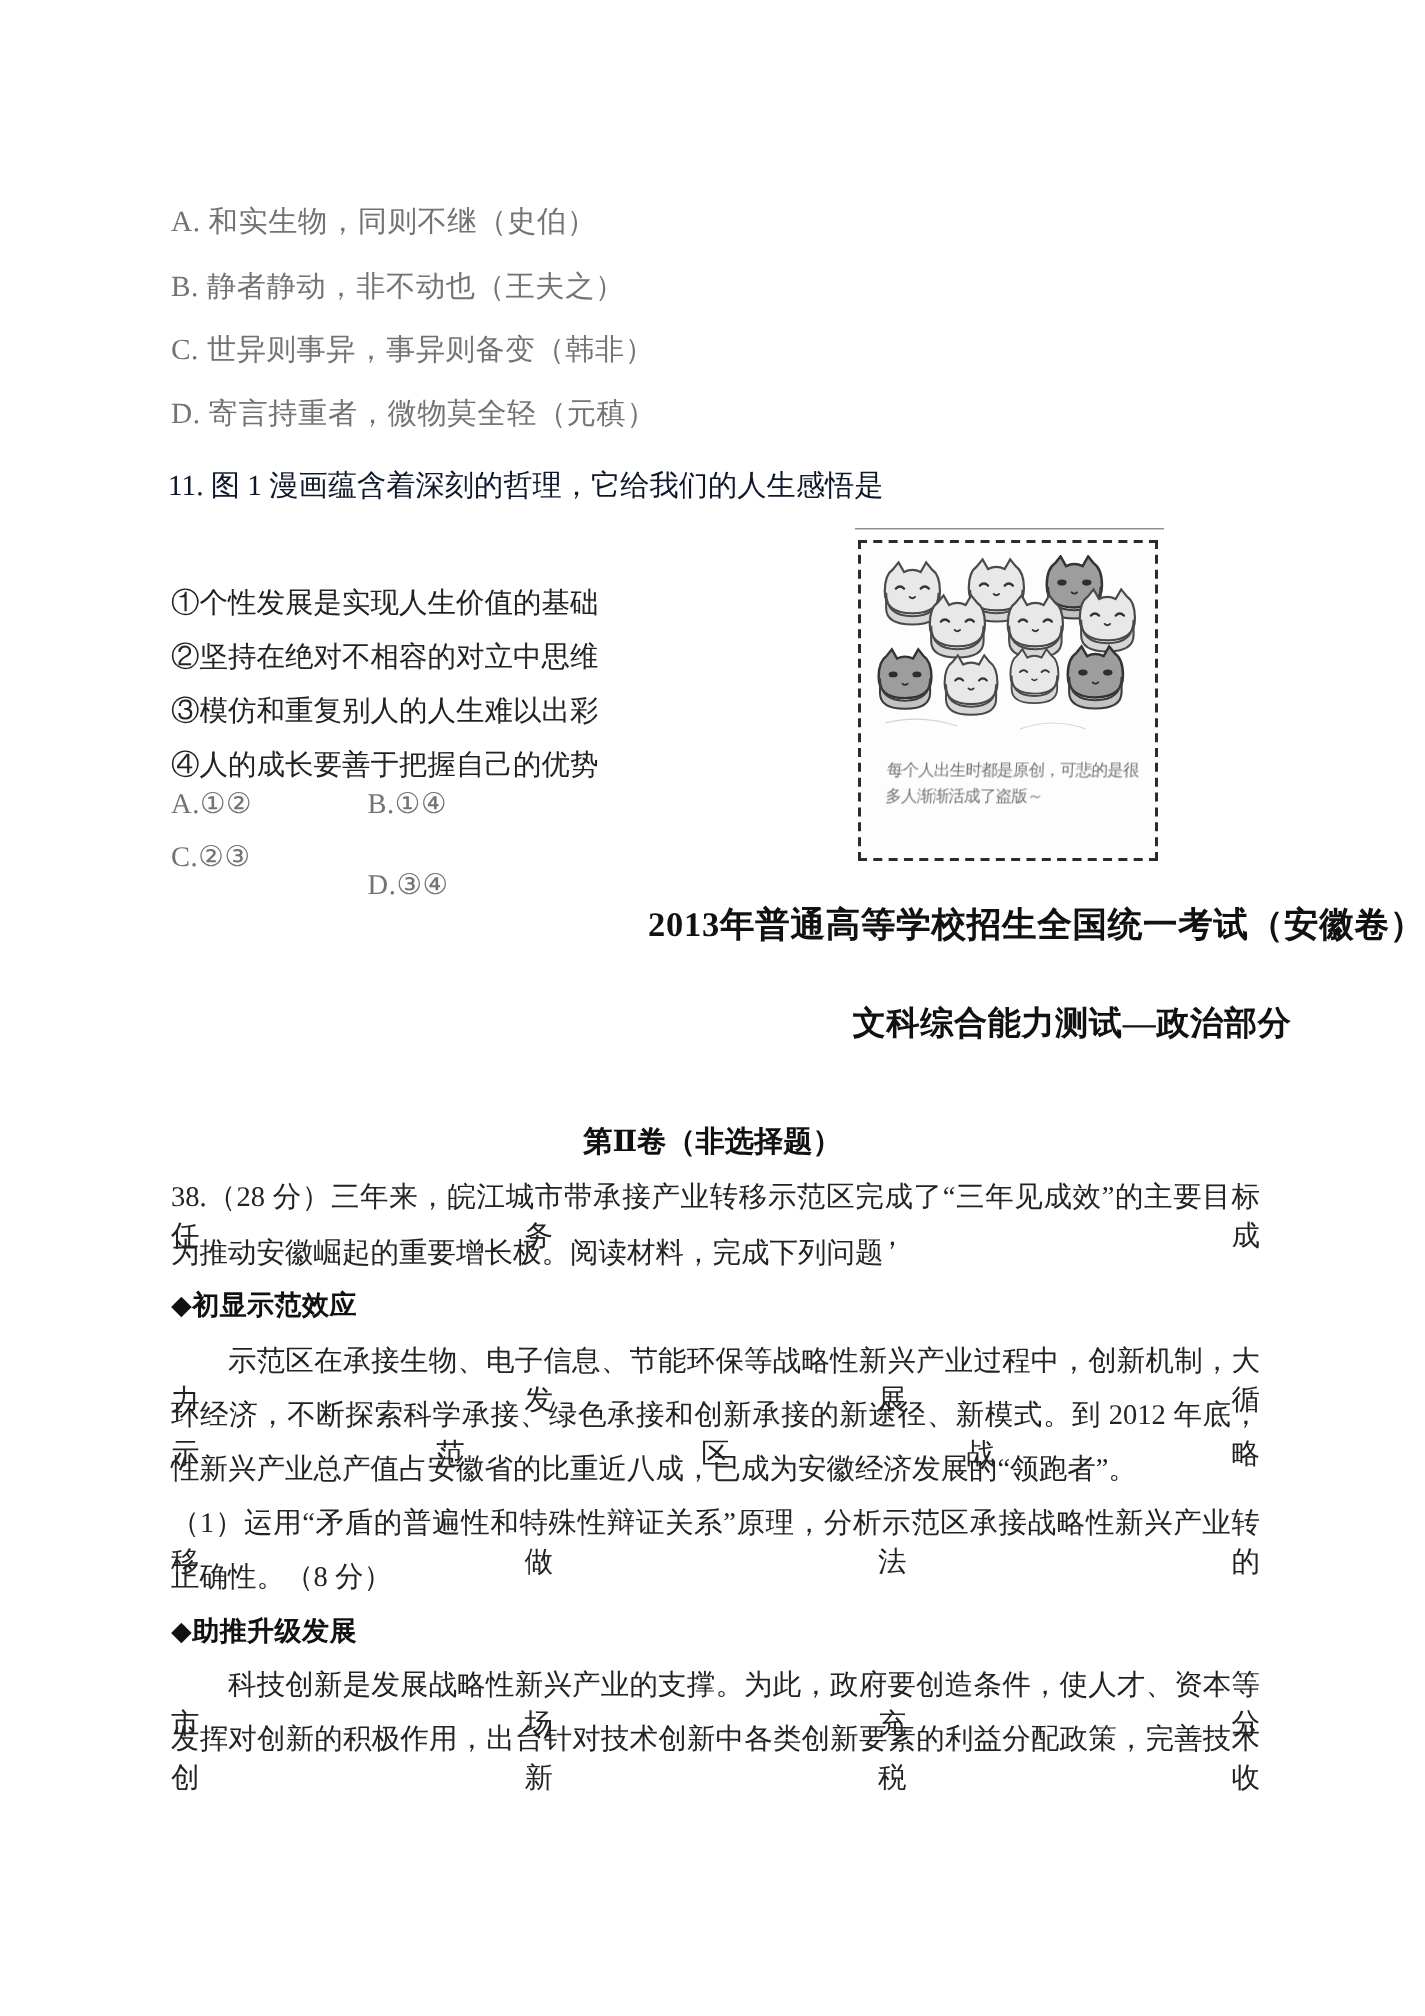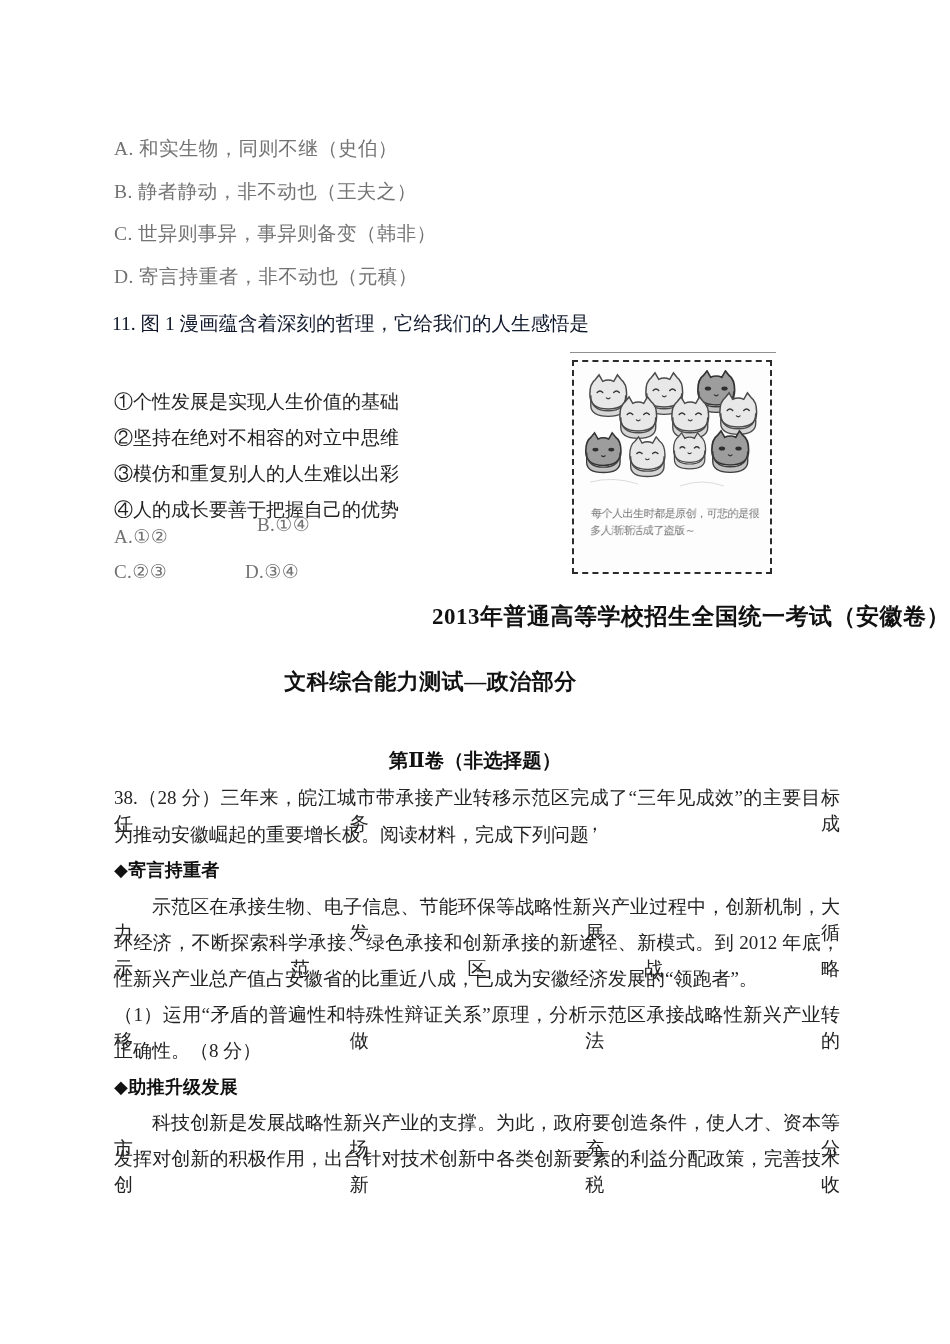--- a/index.html
+++ b/index.html
@@ -110,21 +110,21 @@
     text-align: right;
     font-family: "Liberation Serif", "DejaVu Serif", serif;
     font-weight: bold;
     font-size: 23px;
     letter-spacing: 0.5px;
     color: #111;
   }
   .title-sub {
     position: absolute;
     width: 861px;
-    text-align: center;
+    text-align: right;
     font-family: "Liberation Serif", "DejaVu Serif", serif;
     font-weight: bold;
     font-size: 22px;
     letter-spacing: 0.5px;
     color: #111;
   }
   .section-head {
     position: absolute;
     width: 950px;
     text-align: center;
@@ -171,33 +171,33 @@
   }
 </style>
 </head>
 <body>
 
 <div class="page">
 
   <div class="line opt-line" style="top:136px;">A. 和实生物，同则不继（史伯）</div>
   <div class="line opt-line" style="top:179px;">B. 静者静动，非不动也（王夫之）</div>
   <div class="line opt-line" style="top:221px;">C. 世异则事异，事异则备变（韩非）</div>
-  <div class="line opt-line" style="top:264px;">D. 寄言持重者，非不动也（元稹）</div>
+  <div class="line opt-line" style="top:264px;">D. 寄言持重者，微物莫全轻（元稹）</div>
 
   <div class="q-stem" style="top:310px;">11. 图 1 漫画蕴含着深刻的哲理，它给我们的人生感悟是</div>
 
   <div class="stmt" style="top:389px;">①个性发展是实现人生价值的基础</div>
   <div class="stmt" style="top:425px;">②坚持在绝对不相容的对立中思维</div>
   <div class="stmt" style="top:461px;">③模仿和重复别人的人生难以出彩</div>
   <div class="stmt" style="top:497px;">④人的成长要善于把握自己的优势</div>
 
   <div class="line opt-col-a" style="top:524px;">A.①②</div>
-  <div class="line opt-col-b" style="top:512px;margin-left:12px;">B.①④</div>
+  <div class="line opt-col-b" style="top:524px;">B.①④</div>
   <div class="line opt-col-a" style="top:559px;">C.②③</div>
-  <div class="line opt-col-b" style="top:559px;">D.③④</div>
+  <div class="line opt-col-b" style="top:578px;">D.③④</div>
 
   <div class="figure">
     <div class="fig-topline"></div>
     <div class="fig-frame">
 
       <svg class="cat-area" viewBox="0 0 178 128">
         <defs>
           <g id="catshape">
             <path d="M2 22 Q2 10 8 6 L12 1 L16 8 Q22 5 28 8 L32 1 L36 6 Q42 10 42 22 Q42 38 22 38 Q2 38 2 22 Z" fill="#e8e8e8" stroke="#4a4a4a" stroke-width="1.6"></path>
             <path d="M3 23 Q3 40 22 40 Q41 40 41 23 L41 34 Q41 46 22 46 Q3 46 3 34 Z" fill="#d6d6d6" stroke="#4a4a4a" stroke-width="1.5"></path>
@@ -258,21 +258,21 @@
   </div>
 
   <div class="title-main" style="top:601px;">2013年普通高等学校招生全国统一考试（安徽卷）</div>
   <div class="title-sub" style="top:667px;">文科综合能力测试—政治部分</div>
 
   <div class="section-head" style="top:747px;">第Ⅱ卷（非选择题）</div>
 
   <div class="para-line just" style="top:785px;">38.（28 分）三年来，皖江城市带承接产业转移示范区完成了“三年见成效”的主要目标任务，成</div>
   <div class="para-line" style="top:822px;">为推动安徽崛起的重要增长极。阅读材料，完成下列问题</div>
 
-  <div class="bullet-head" style="top:858px;">◆寄言持重者</div>
+  <div class="bullet-head" style="top:858px;">◆初显示范效应</div>
 
   <div class="para-line just" style="top:894px; text-indent:38px;">示范区在承接生物、电子信息、节能环保等战略性新兴产业过程中，创新机制，大力发展循</div>
   <div class="para-line just" style="top:930px;">环经济，不断探索科学承接、绿色承接和创新承接的新途径、新模式。到 2012 年底，示范区战略</div>
   <div class="para-line" style="top:966px;">性新兴产业总产值占安徽省的比重近八成，已成为安徽经济发展的“领跑者”。</div>
 
   <div class="para-line just" style="top:1002px;">（1）运用“矛盾的普遍性和特殊性辩证关系”原理，分析示范区承接战略性新兴产业转移做法的</div>
   <div class="para-line" style="top:1038px;">正确性。（8 分）</div>
 
   <div class="bullet-head" style="top:1075px;">◆助推升级发展</div>
 

